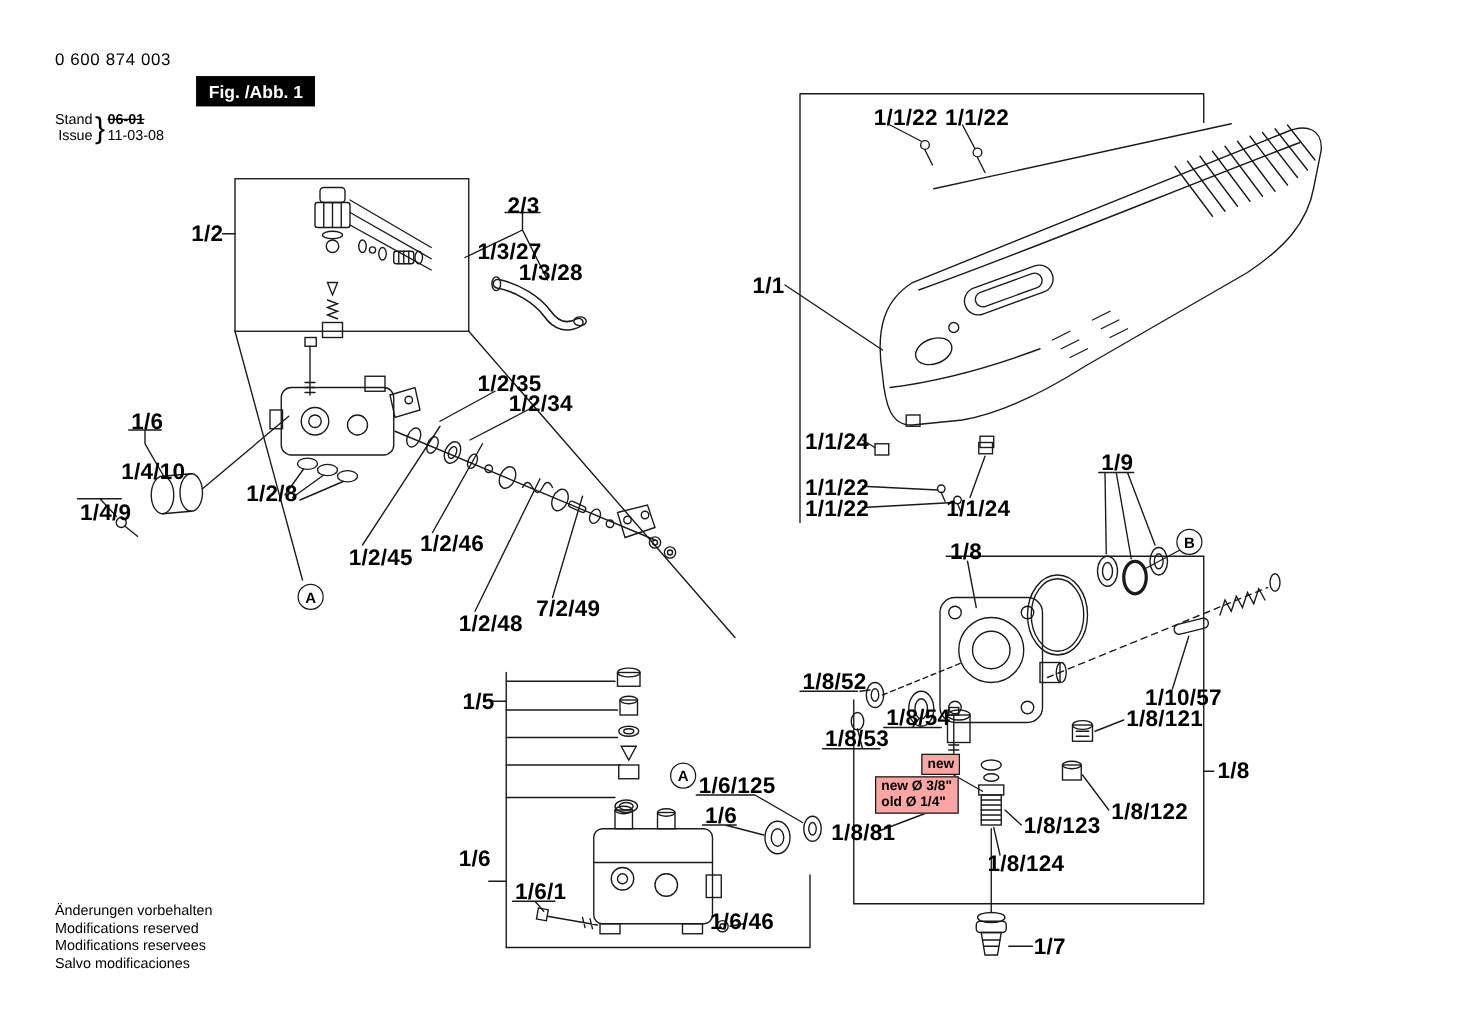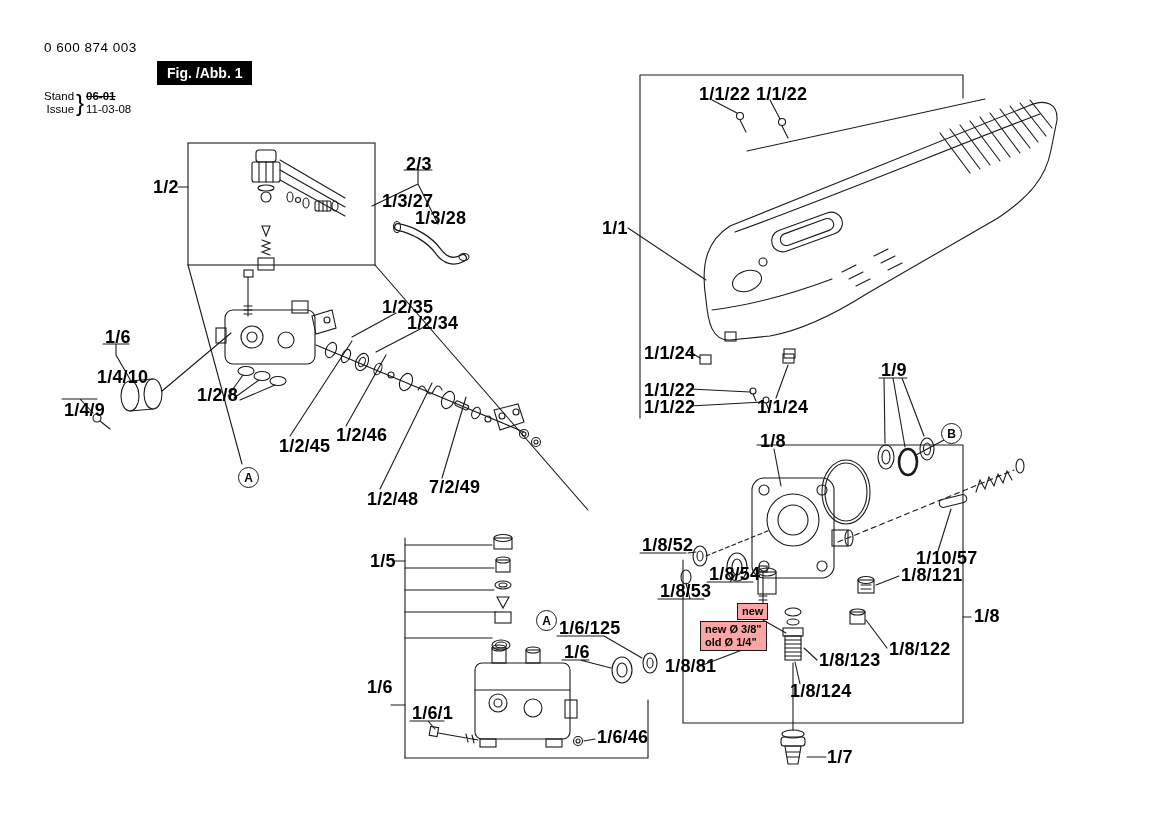--- a/index.html
+++ b/index.html
@@ -257,20 +257,26 @@
       </div>
       <div class="brace">}</div>
       <div class="rev-values">
         <span class="struck">06-01</span>
         <span>11-03-08</span>
       </div>
     </div>
   </div>
   <div class="fig-box">Fig. /Abb. 1</div>
 
+  <div class="footer">
+    <div>Änderungen vorbehalten</div>
+    <div>Modifications reserved</div>
+    <div>Modifications reservees</div>
+    <div>Salvo modificaciones</div>
+  </div>
 
   <span class="pl" style="left:153px;top:180px">1/2</span>
   <span class="pl" style="left:406px;top:157px">2/3</span>
   <span class="pl" style="left:382px;top:194px">1/3/27</span>
   <span class="pl" style="left:415px;top:211px">1/3/28</span>
   <span class="pl" style="left:699px;top:87px">1/1/22</span>
   <span class="pl" style="left:756px;top:87px">1/1/22</span>
   <span class="pl" style="left:602px;top:221px">1/1</span>
   <span class="pl" style="left:382px;top:300px">1/2/35</span>
   <span class="pl" style="left:407px;top:316px">1/2/34</span>
@@ -296,21 +302,21 @@
   <span class="pl" style="left:370px;top:554px">1/5</span>
   <span class="pl" style="left:559px;top:621px">1/6/125</span>
   <span class="pl" style="left:564px;top:645px">1/6</span>
   <span class="pl" style="left:665px;top:659px">1/8/81</span>
   <span class="pl" style="left:819px;top:653px">1/8/123</span>
   <span class="pl" style="left:889px;top:642px">1/8/122</span>
   <span class="pl" style="left:974px;top:609px">1/8</span>
   <span class="pl" style="left:790px;top:684px">1/8/124</span>
   <span class="pl" style="left:367px;top:680px">1/6</span>
   <span class="pl" style="left:412px;top:706px">1/6/1</span>
-  <span class="pl" style="left:597px;top:730px">1/6/46</span>
+  <span class="pl" style="left:568px;top:730px">1/6/46</span>
   <span class="pl" style="left:827px;top:750px">1/7</span>
 
   <span class="bubble" style="left:238px;top:467px">A</span>
   <span class="bubble" style="left:536px;top:610px">A</span>
   <span class="bubble" style="left:941px;top:423px">B</span>
 
   <div class="note-box" style="left:737px;top:603px">
     <span>new</span>
   </div>
   <div class="note-box" style="left:700px;top:621px">

